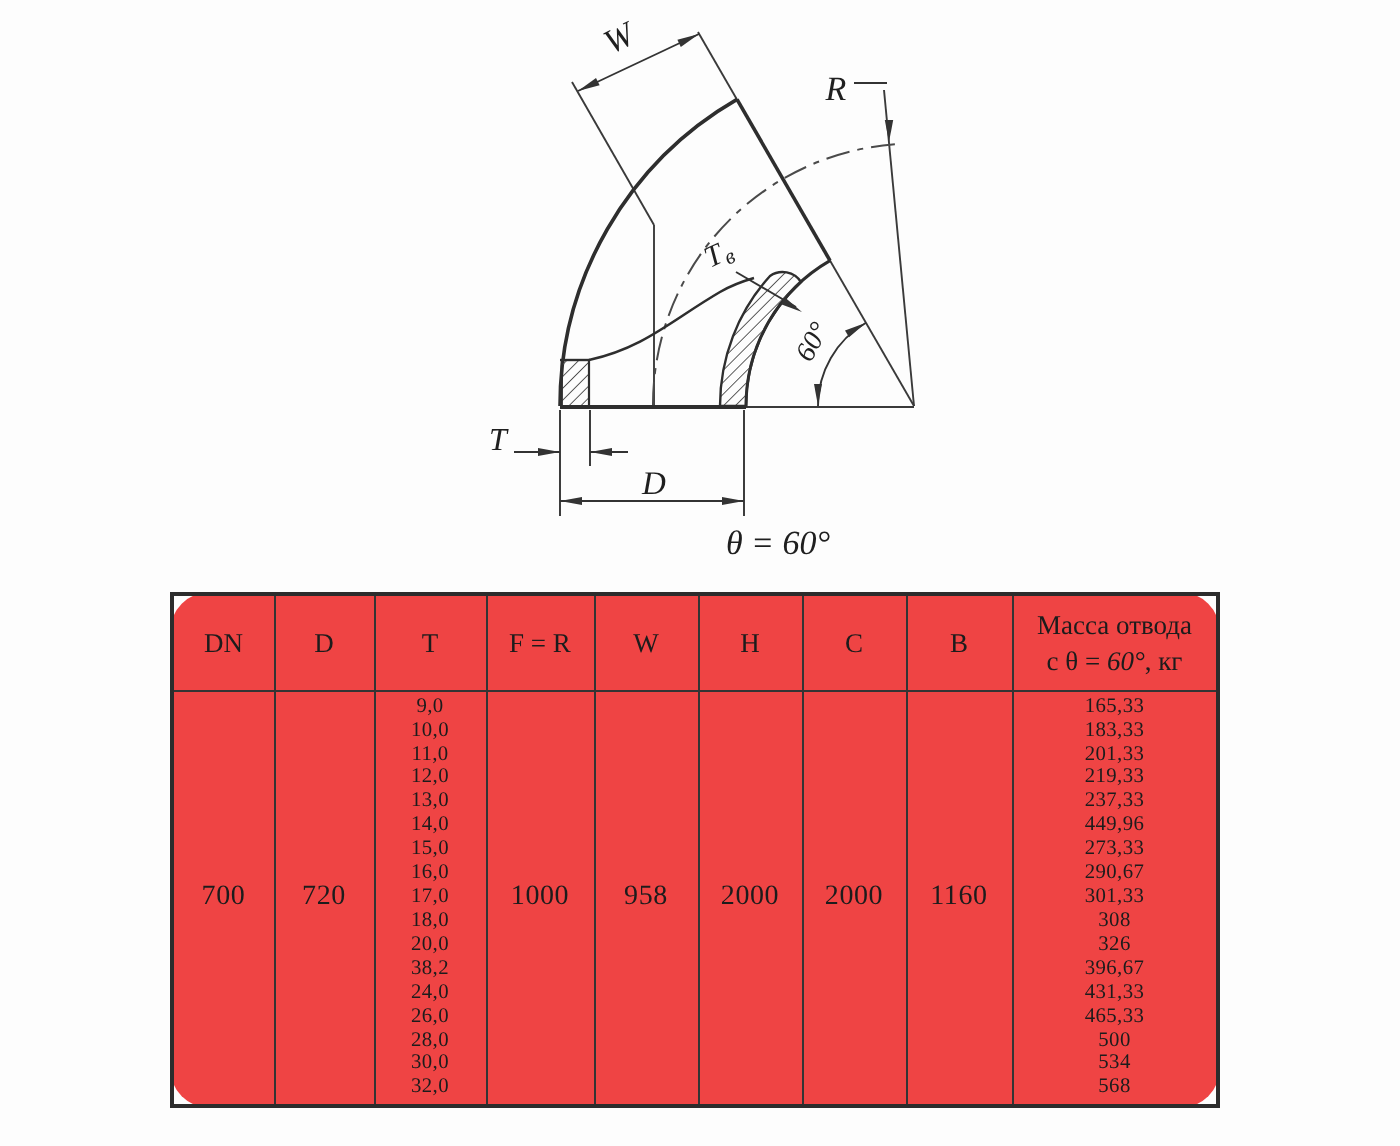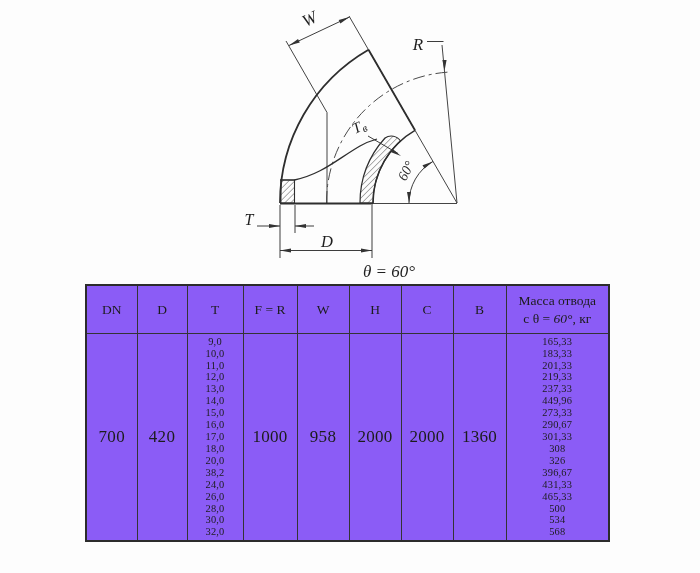--- a/index.html
+++ b/index.html
@@ -2,29 +2,29 @@
 <html><head>
 <meta charset="utf-8">
 <style>
   html,body{margin:0;padding:0;background:#ffffff;}
   #page{position:relative;width:700px;height:573px;background:#fdfdfd;overflow:hidden;
         font-family:"Liberation Serif",serif;color:#1c1c1c;}
   
   #drawing{position:absolute;left:0;top:0;width:700px;height:296px;}
   svg text{font-family:"Liberation Serif",serif;font-style:italic;fill:#1f1f1f;}
   
-  table.dim{position:absolute;left:85px;top:284px;border-collapse:collapse;
-            table-layout:fixed;background:#8b5cf6;}
+  table.dim{position:absolute;left:85px;top:296px;border-collapse:collapse;
+            table-layout:fixed;background:#ef4444;border-radius:20px;}
   table.dim th,table.dim td{border:1.6px solid #343434;text-align:center;vertical-align:middle;
             padding:0;font-weight:normal;}
   table.dim{border:2px solid #2c2c2c;}
   th.hd{height:47px;font-size:13.5px;}
   th.hd .l2{margin-top:1px;}
   th.hd .deg{font-style:italic;}
-  td.single{height:206px;font-size:17px;letter-spacing:.3px;}
+  td.single{height:206px;font-size:14px;letter-spacing:.3px;}
   td.multi{font-size:10.4px;line-height:11.92px;white-space:pre-line;letter-spacing:.2px;}
   td.mass{text-align:left;padding-left:42px;}
   .masshdr{font-size:12.3px;line-height:1.28;margin-left:16px;}
 </style>
 </head>
 <body>
 
 <div id="page">
 
   <svg id="drawing" viewBox="0 0 700 296" xmlns="http://www.w3.org/2000/svg">
@@ -130,21 +130,21 @@
       <th class="hd">H</th>
       <th class="hd">C</th>
       <th class="hd">B</th>
       <th class="hd masshdr">
         <div>Масса отвода</div>
         <div class="l2"><span>с θ = </span><span class="deg">60°</span><span>, кг</span></div>
       </th>
     </tr>
     <tr>
       <td class="single">700</td>
-      <td class="single">420</td>
+      <td class="single">720</td>
       <td class="multi">9,0
 10,0
 11,0
 12,0
 13,0
 14,0
 15,0
 16,0
 17,0
 18,0
@@ -152,21 +152,21 @@
 38,2
 24,0
 26,0
 28,0
 30,0
 32,0</td>
       <td class="single">1000</td>
       <td class="single">958</td>
       <td class="single">2000</td>
       <td class="single">2000</td>
-      <td class="single">1360</td>
+      <td class="single">1160</td>
       <td class="multi mass">165,33
 183,33
 201,33
 219,33
 237,33
 449,96
 273,33
 290,67
 301,33
 308

